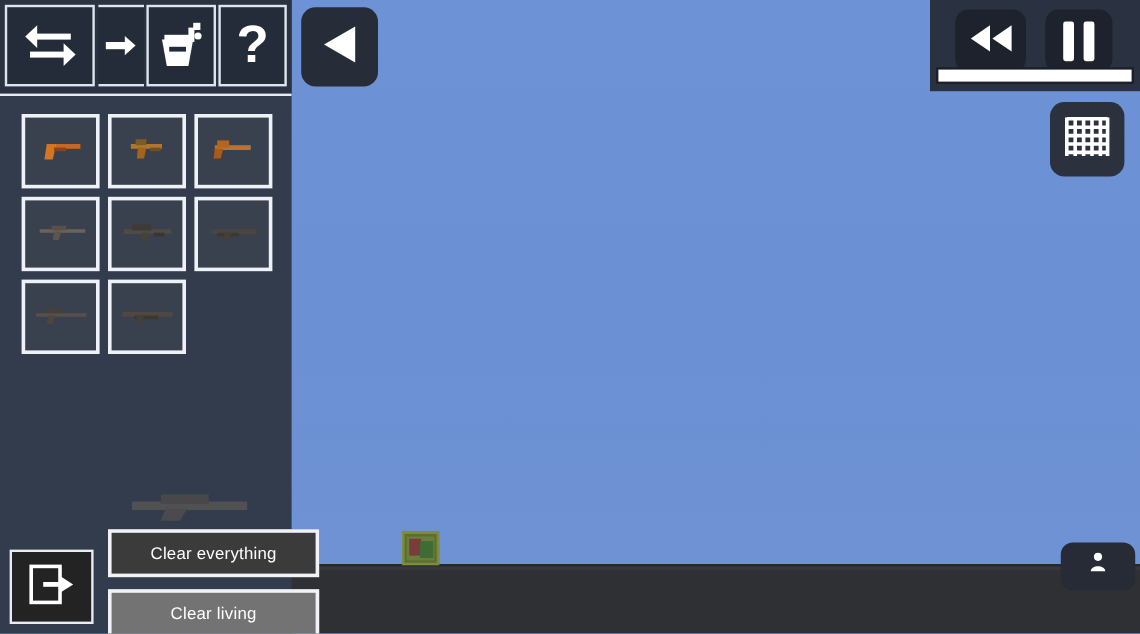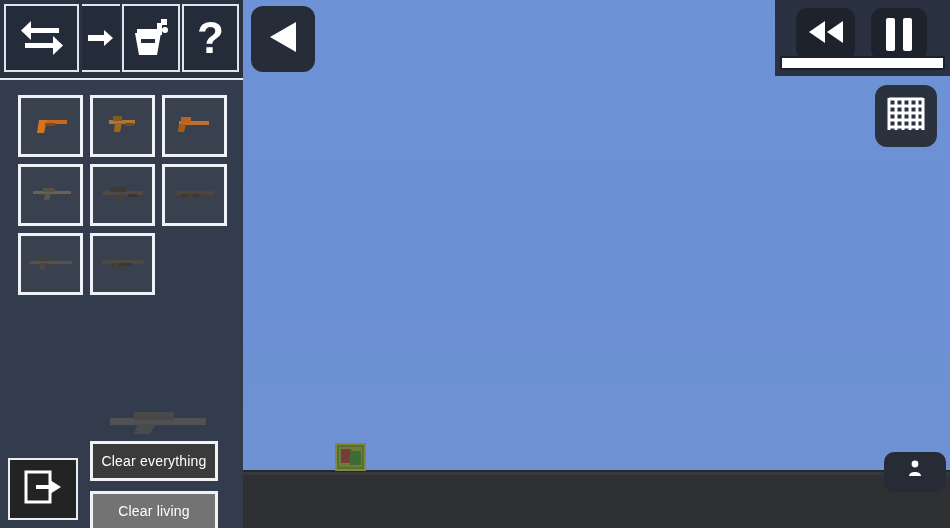--- a/index.html
+++ b/index.html
@@ -85,21 +85,21 @@
   #exit-btn{
     position:absolute; left:8px; top:458px; width:70px; height:62px;
     background:#232323;
     border:2px solid #e9ecf1;
     display:flex; align-items:center; justify-content:center;
   }
   #clear-stack{
     position:absolute; left:90px; top:441px; width:156px;
   }
   .clear-btn{
-    width:128px; height:40px;
+    width:176px; height:40px;
     background:#3b3b3b;
     border:3px solid #f0f2f5;
     color:#ffffff;
     font-size:14px;
     display:flex; align-items:center; justify-content:center;
     letter-spacing:0.2px;
   }
   .clear-btn + .clear-btn{ margin-top:10px; background:#737373; }
 
   

